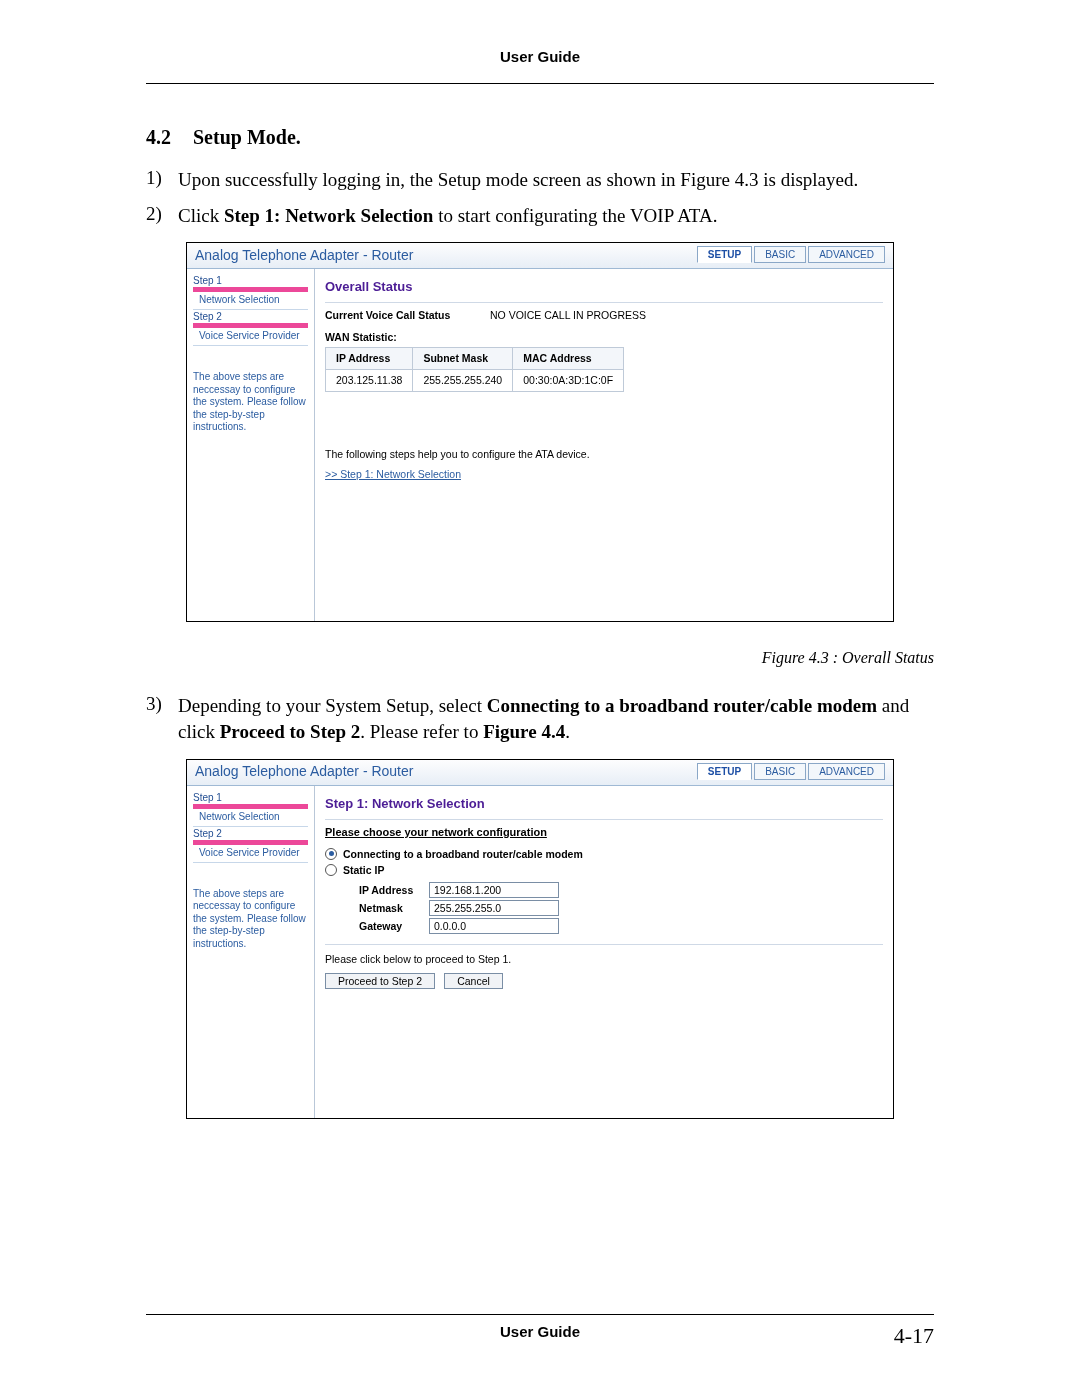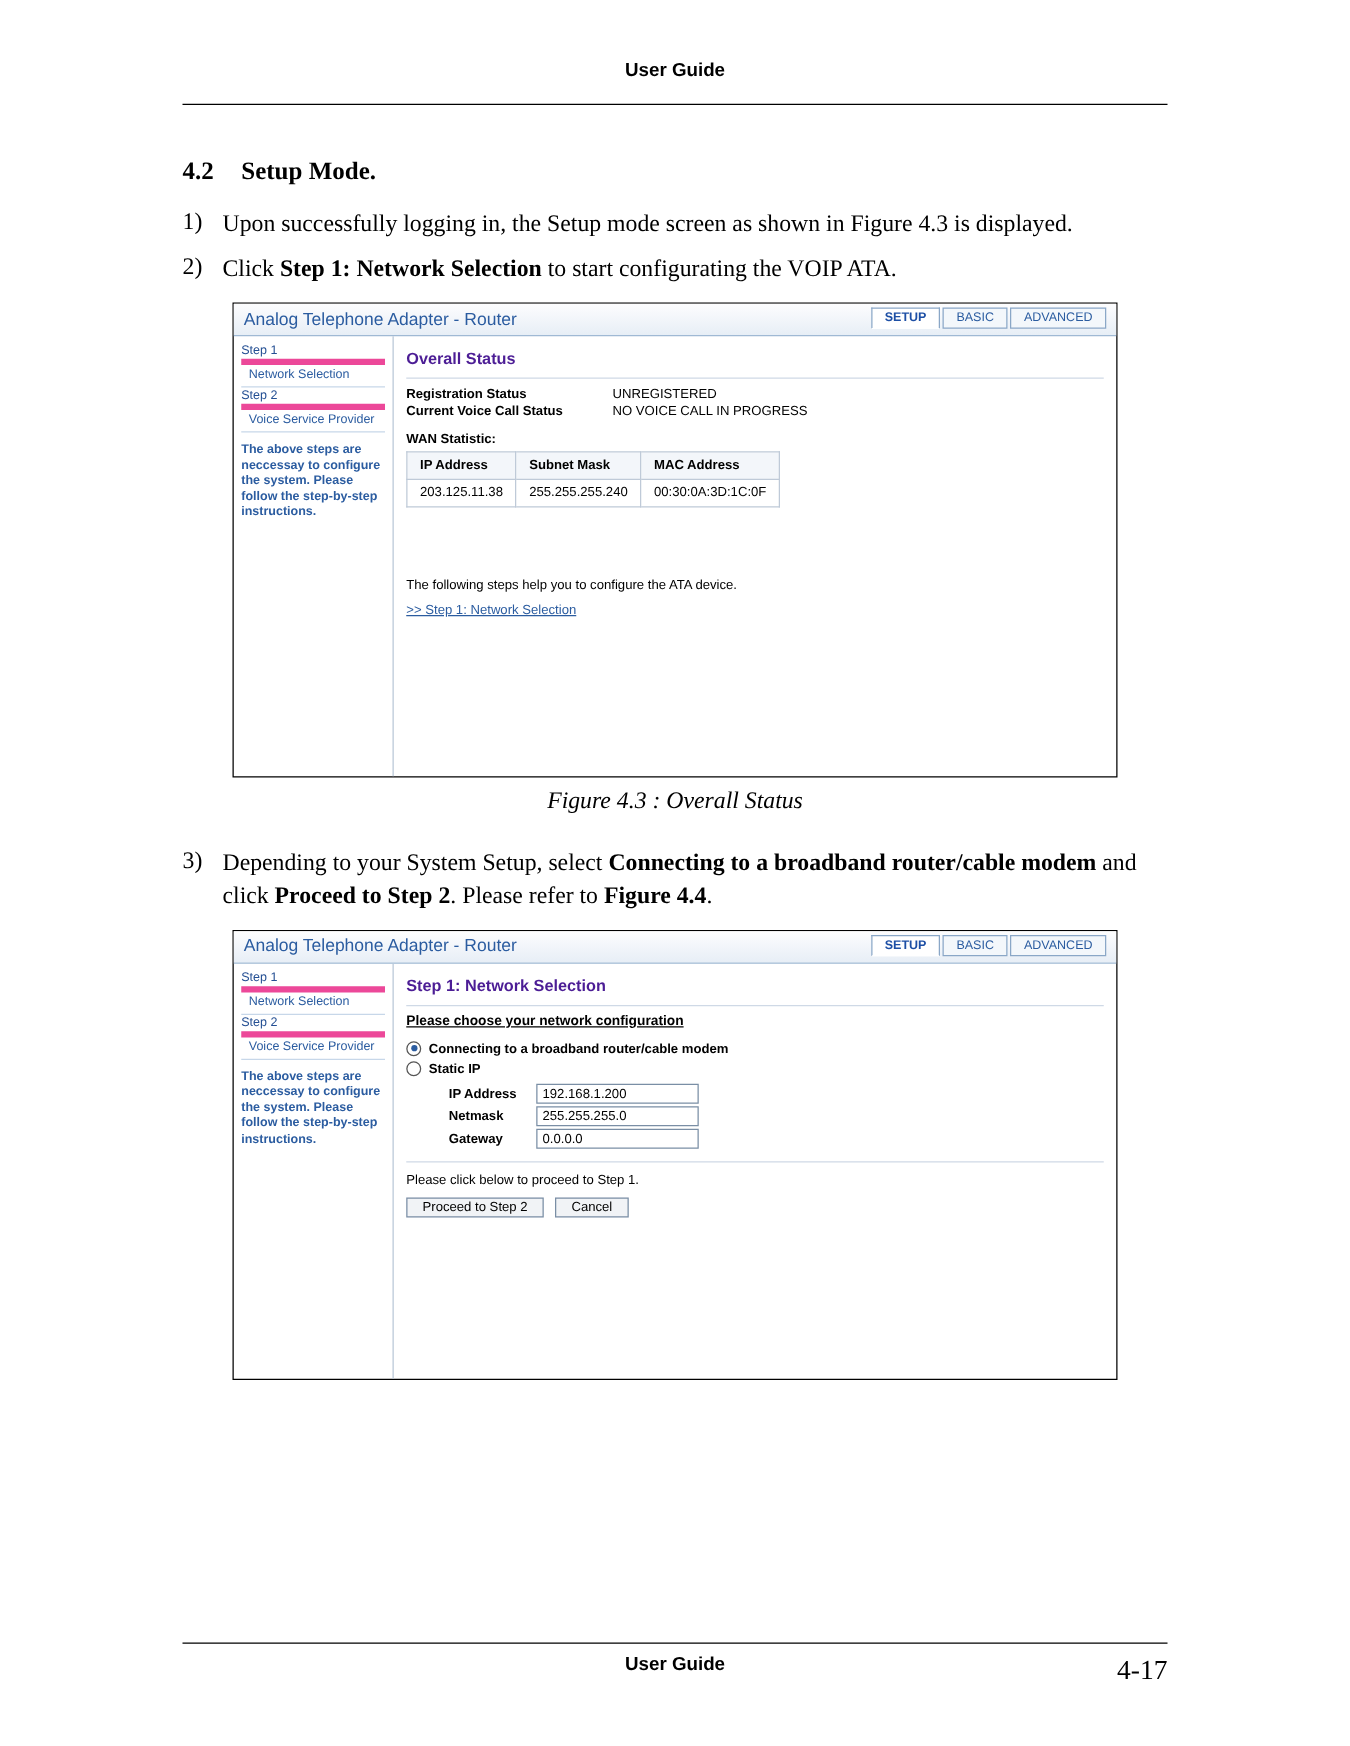--- a/index.html
+++ b/index.html
@@ -35,25 +35,25 @@
     font-weight: bold;
     font-size: 20px;
     margin: 0 0 18px 0;
   }
   .section-heading .num { display:inline-block; width:42px; }
   .ol { margin: 0 0 14px 0; }
   .ol .row { display: flex; margin-bottom: 10px; font-family: "Times New Roman", Times, serif; font-size: 19px; }
   .ol .marker { width: 32px; flex-shrink:0; }
   .ol .txt { flex:1; line-height: 1.35; }
   .figure-caption {
-    text-align: center;
+    text-align: right;
     font-style: italic;
     font-family: "Times New Roman", Times, serif;
-    font-size: 19px;
-    margin: 8px 0 26px 0;
+    font-size: 16px;
+    margin: 27px 0 26px 0;
   }
   .screenshot-box {
     border: 1px solid #000;
     margin: 12px 40px 6px 40px;
     font-family: Verdana, Arial, sans-serif;
     font-size: 11px;
     background: #fff;
   }
   .ss-title {
     background: linear-gradient(#fdfdfe, #e7eef6);
@@ -92,25 +92,24 @@
     color:#244f93;
     padding: 1px 0;
     font-weight:normal;
   }
   .ss-side .step-link {
     padding: 2px 0 4px 6px;
     border-bottom: 1px solid #c7d7e9;
     color:#2b5ca0;
   }
   .ss-side .note {
-    margin-top: 8px;
+    margin-top: 25px;
     color:#2b5ca0;
     font-size: 10px;
     line-height: 1.25;
-    font-weight: bold;
   }
   .ss-main {
     flex:1;
     border-left: 1.5px solid #b9c7d8;
     padding: 6px 10px 6px 10px;
     min-height: 340px;
   }
   .ss-main h3 {
     color:#4c1d95;
     font-size: 13px;
@@ -215,24 +214,20 @@
       <div class="ss-side">
         <div class="step-head">Step 1</div>
         <div class="step-link">Network Selection</div>
         <div class="step-head">Step 2</div>
         <div class="step-link">Voice Service Provider</div>
         <div class="note">The above steps are neccessay to configure the system. Please follow the step-by-step instructions.</div>
       </div>
       <div class="ss-main">
         <h3>Overall Status</h3>
         <hr class="thin">
-        <div class="kv-row">
-          <div class="k">Registration Status</div>
-          <div class="v">UNREGISTERED</div>
-        </div>
         <div class="kv-row">
           <div class="k">Current Voice Call Status</div>
           <div class="v">NO VOICE CALL IN PROGRESS</div>
         </div>
         <div class="wan-title">WAN Statistic:</div>
         <table class="wan-table">
           <tbody>
               <tr>
             <th>IP Address</th>
             <th>Subnet Mask</th>

